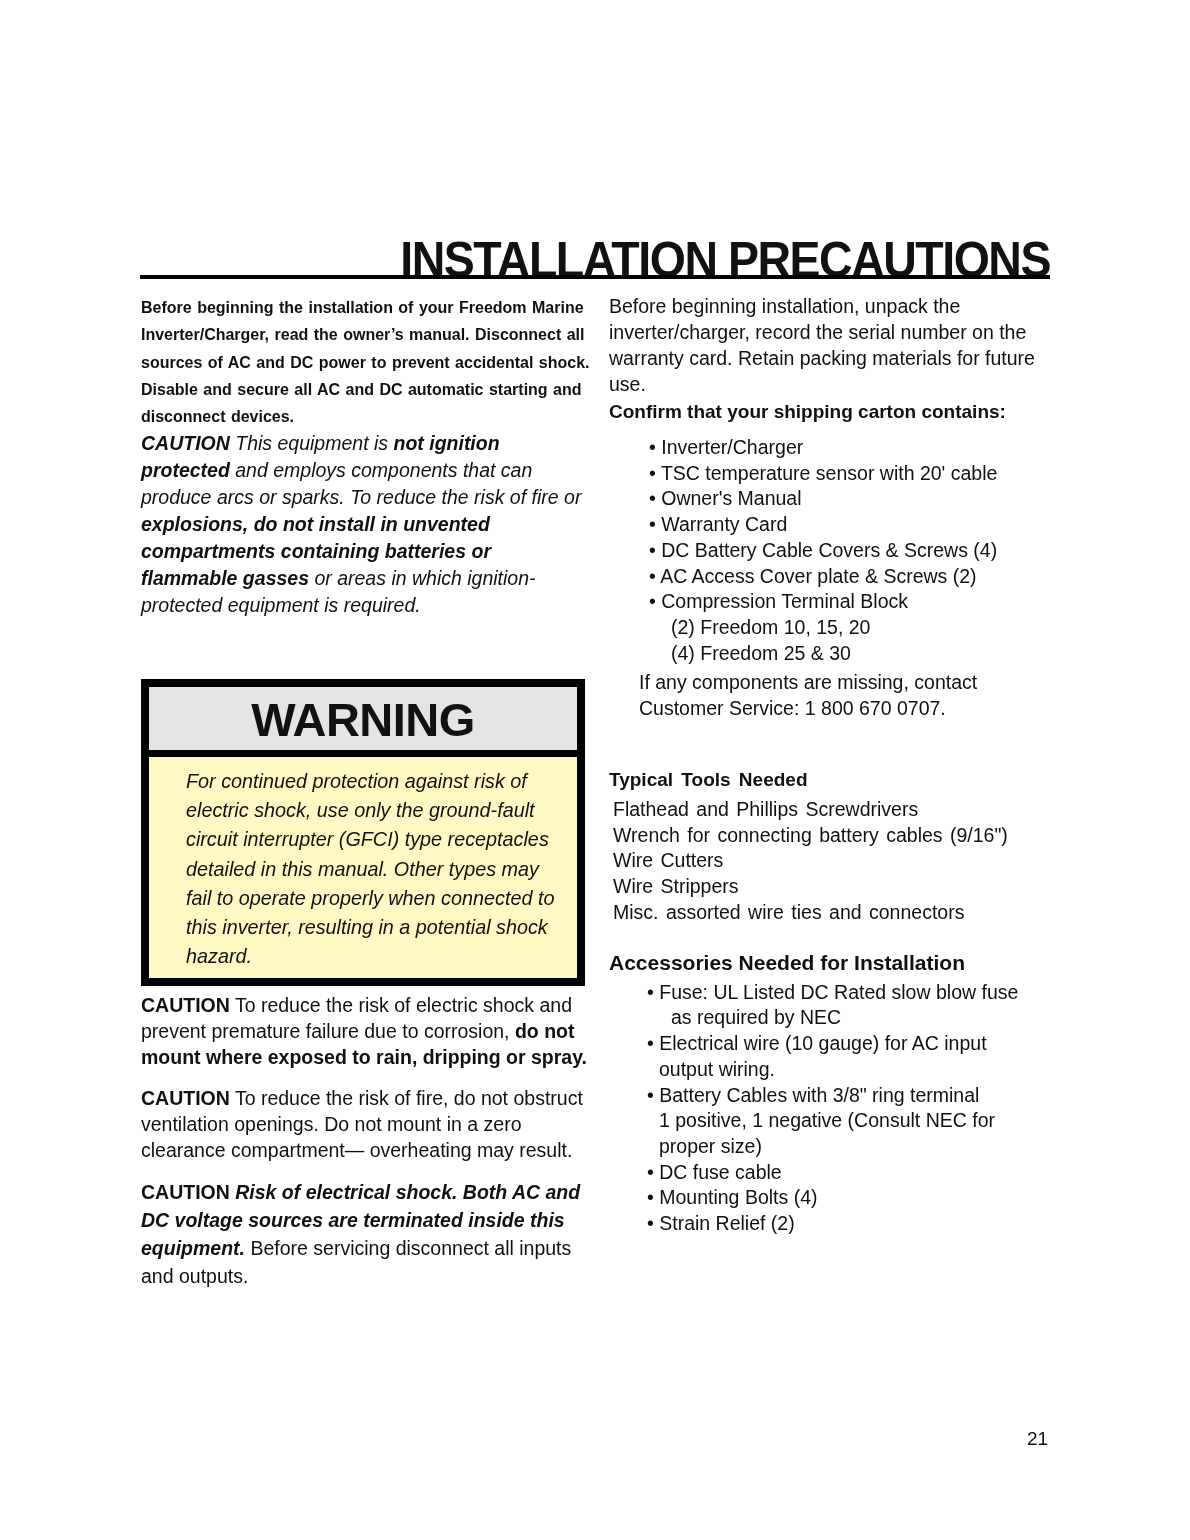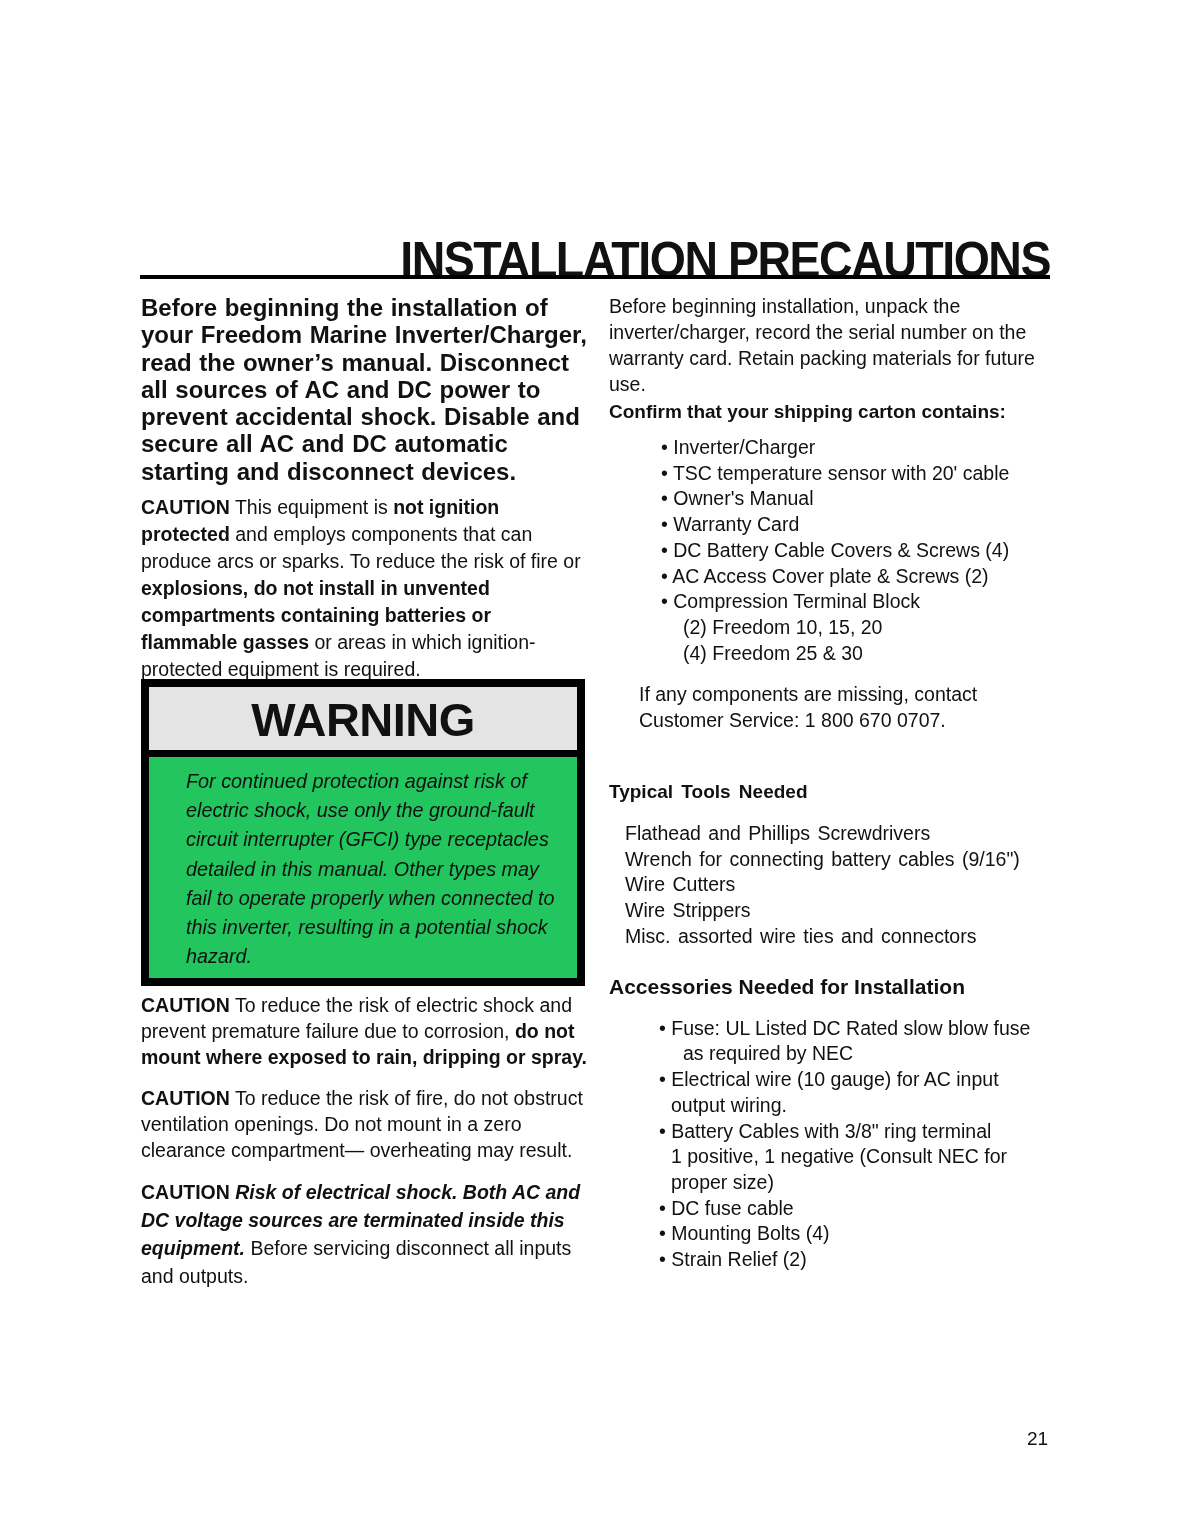--- a/index.html
+++ b/index.html
@@ -9,37 +9,37 @@
            font-size: 50px; font-weight: bold; letter-spacing: -1.6px; line-height: 60px;
            transform: scaleX(0.93); transform-origin: right center; }
   .rule { position: absolute; left: 140px; width: 910px; top: 275px; height: 4px; background: #000; }
 
   .col-left { position: absolute; left: 141px; top: 294px; width: 450px; }
   .col-right { position: absolute; left: 609px; top: 293px; width: 460px; }
 
   .p { font-size: 20px; line-height: 27px; margin: 0; }
   .b { font-weight: bold; }
   .bi { font-weight: bold; font-style: italic; }
-  .intro { font-size: 24px; line-height: 27.3px; font-weight: bold; word-spacing: 1px; }
-  .caution1 { font-size: 19.5px; line-height: 27px; margin-top: 9px; }
+  .intro { font-size: 16px; line-height: 27.3px; font-weight: bold; word-spacing: 1px; }
+  .caution1 { font-size: 19.5px; line-height: 27px; margin-top: 0; font-style: italic; }
 
   .warning { position: absolute; left: 141px; top: 679px; width: 428px; height: 291px;
-             border: 8px solid #000; background: #22c55e; }
+             border: 8px solid #000; background: #fef9c3; }
   .warning-head { height: 63px; background: #e4e4e4; border-bottom: 7px solid #000;
                   text-align: center; font-weight: bold; font-size: 47px; line-height: 66px;
                   letter-spacing: -0.5px; }
   .warning-body { padding: 10px 10px 0 17px; font-style: italic; font-size: 19.8px; line-height: 29.2px; margin-left: 20px; }
 
   .after-warn { position: absolute; left: 141px; top: 992px; width: 450px; }
   .after-warn .p { font-size: 19.5px; line-height: 26px; }
   .gap { height: 15px; }
 
   .cr-p { font-size: 19.5px; line-height: 26px; margin: 0; }
   .cr-head { font-size: 19px; font-weight: bold; line-height: 26px; margin-top: 2px; }
-  .list { margin: 16px; padding: 0; list-style: none; }
+  .list { margin: 4px; padding: 0; list-style: none; }
   .list li { font-size: 19.5px; line-height: 25.7px; }
   .carton-list { margin-top: 10px; padding-left: 36px; }
   .sub { padding-left: 22px; }
   .missing { padding-left: 30px; font-size: 19.5px; line-height: 25.7px; }
   .tools-head { font-size: 19px; font-weight: bold; line-height: 26px; margin-top: 45px; word-spacing: 3px; }
   .tools li { font-size: 19.5px; line-height: 25.8px; word-spacing: 2px; }
   .acc-head { font-size: 21px; font-weight: bold; line-height: 26px; margin-top: 24px; }
   .acc-list { padding-left: 34px; }
   .acc-list li { font-size: 19.5px; line-height: 25.7px; }
   .cont { padding-left: 12px; }

